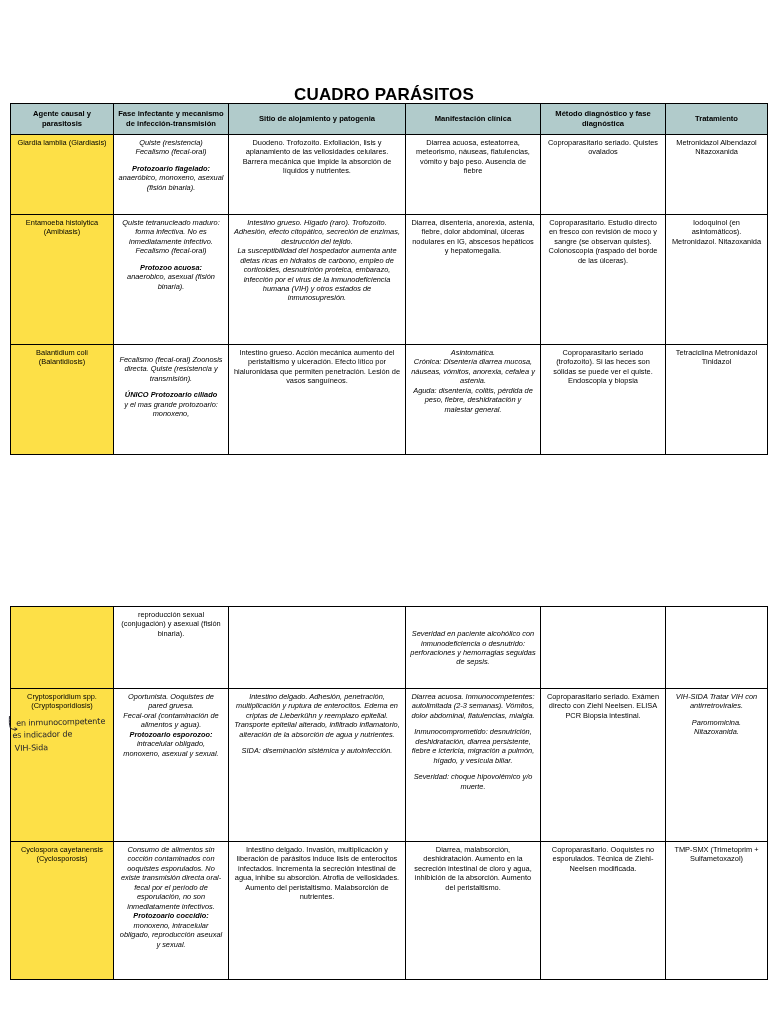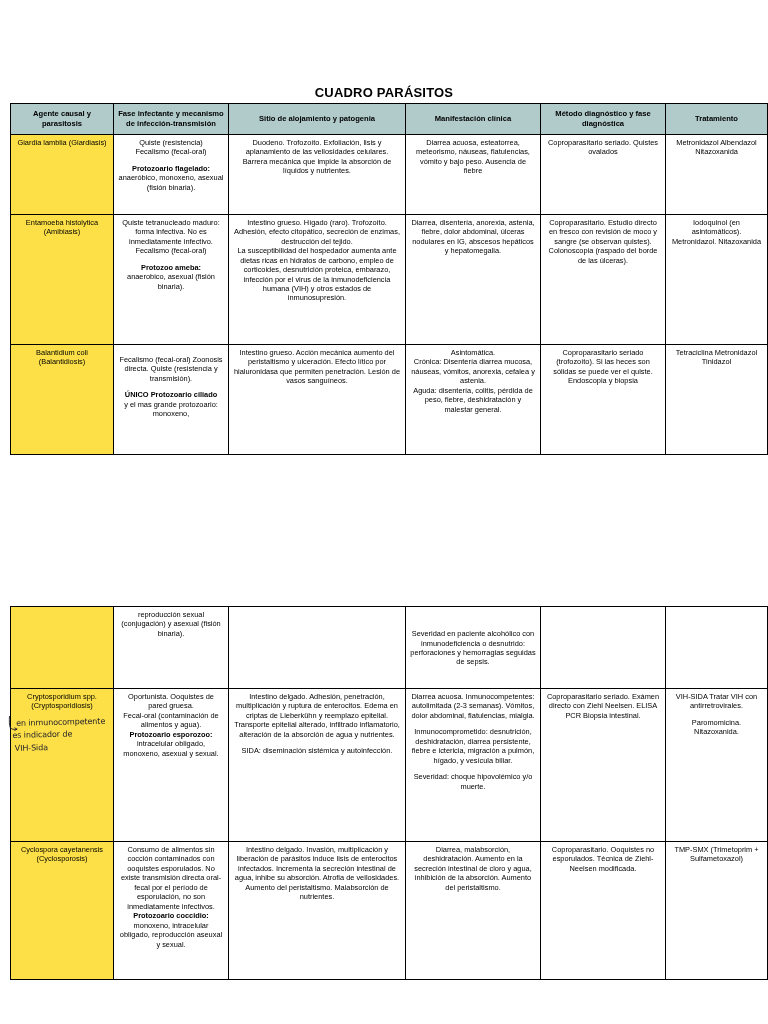--- a/index.html
+++ b/index.html
@@ -24,21 +24,21 @@
     height: 1024px;
   }
 
   
   .doc-title {
     position: absolute;
     left: 0;
     top: 85px;
     width: 768px;
     text-align: center;
-    font-size: 13px;
+    font-size: 17px;
     font-weight: bold;
     letter-spacing: 0.2px;
     color: #000;
   }
 
   
   .tbl {
     position: absolute;
     border-collapse: collapse;
     table-layout: fixed;
@@ -74,21 +74,21 @@
   
   .agent {
     background: #fde047;
     font-weight: bold;
     font-size: 7.6px;
     text-align: center;
     line-height: 1.3;
   }
   .agent.blank { font-weight: normal; }
 
-  .cell p { margin: 0; }
+  .cell p { margin: 0; font-style: italic; }
   .cell p.gap { height: 7px; }
   b { font-weight: bold; }
 
   
   col.c1 { width: 103px; }
   col.c2 { width: 115px; }
   col.c3 { width: 177px; }
   col.c4 { width: 135px; }
   col.c5 { width: 125px; }
   col.c6 { width: 102px; }
@@ -161,21 +161,21 @@
         <td class="cell">Coproparasitario seriado. Quistes ovalados</td>
         <td class="cell">Metronidazol Albendazol Nitazoxanida</td>
       </tr>
 
       <tr style="height:130px;">
         <td class="agent">Entamoeba histolytica (Amibiasis)</td>
         <td class="cell">
           <p>Quiste tetranucleado maduro: forma infectiva. No es inmediatamente infectivo.</p>
           <p>Fecalismo (fecal-oral)</p>
           <p class="gap"></p>
-          <p><b>Protozoo ameba:</b></p>
+          <p><b>Protozoo acuosa:</b></p>
           <p>anaerobico, asexual (fisión binaria).</p>
         </td>
         <td class="cell">
           <p>Intestino grueso. Hígado (raro). Trofozoíto. Adhesión, efecto citopático, secreción de enzimas, destrucción del tejido.</p>
           <p>La susceptibilidad del hospedador aumenta ante dietas ricas en hidratos de carbono, empleo de corticoides, desnutrición proteica, embarazo, infección por el virus de la inmunodeficiencia humana (VIH) y otros estados de inmunosupresión.</p>
         </td>
         <td class="cell">Diarrea, disentería, anorexia, astenia, fiebre, dolor abdominal, úlceras nodulares en IG, abscesos hepáticos y hepatomegalia.</td>
         <td class="cell">Coproparasitario. Estudio directo en fresco con revisión de moco y sangre (se observan quistes). Colonoscopia (raspado del borde de las úlceras).</td>
         <td class="cell">Iodoquinol (en asintomáticos). Metronidazol. Nitazoxanida</td>
       </tr>

